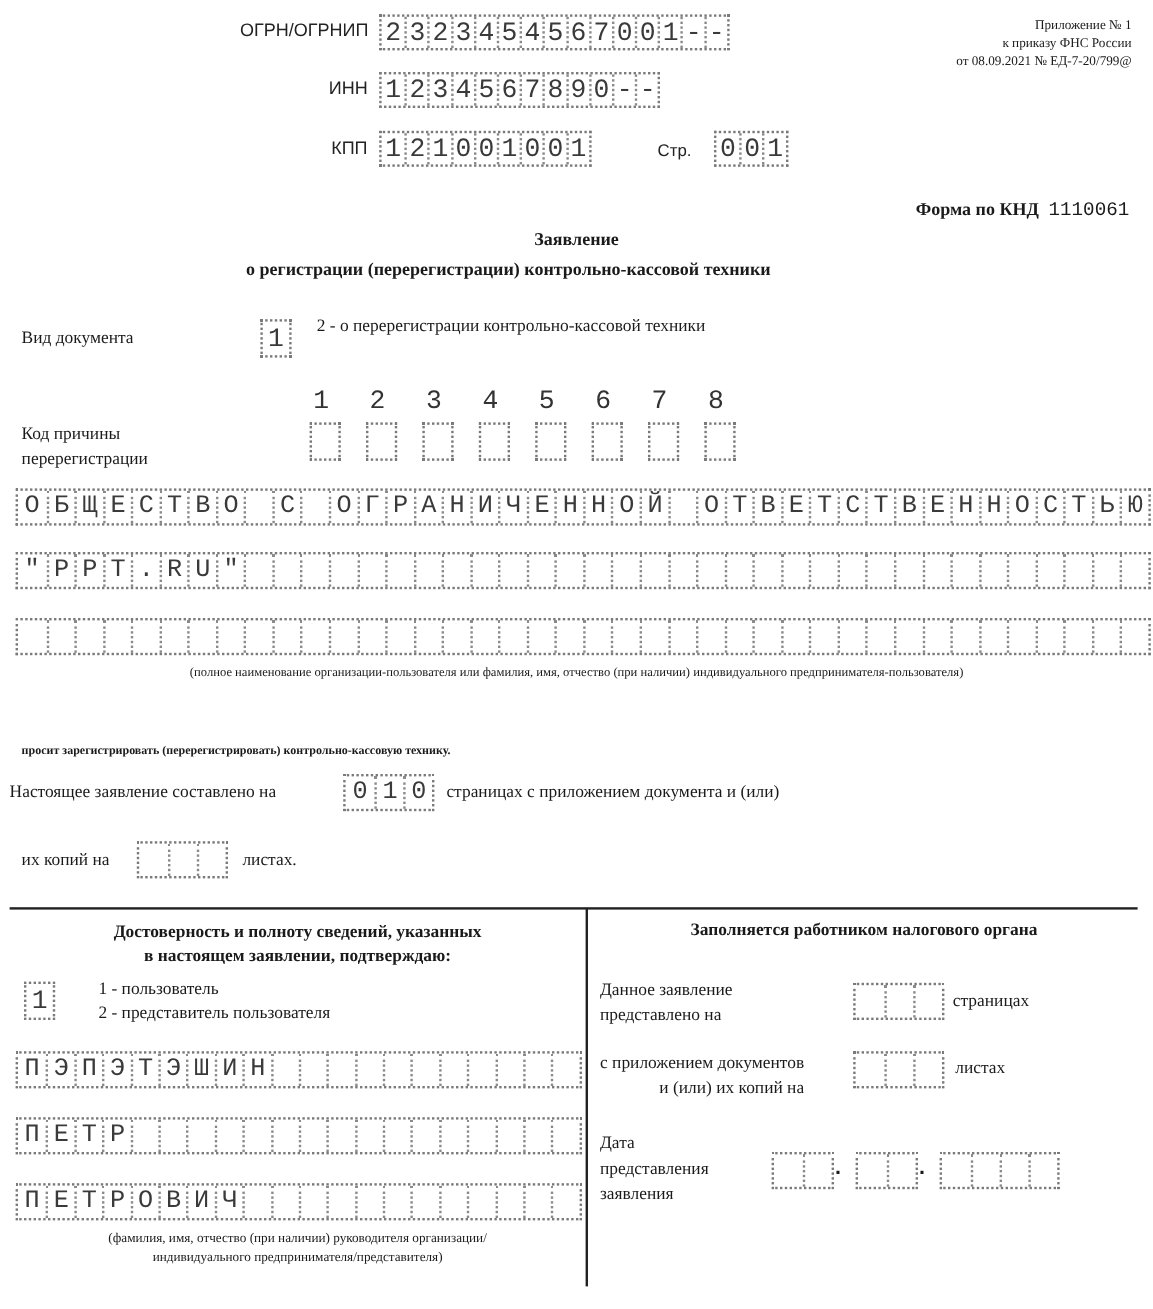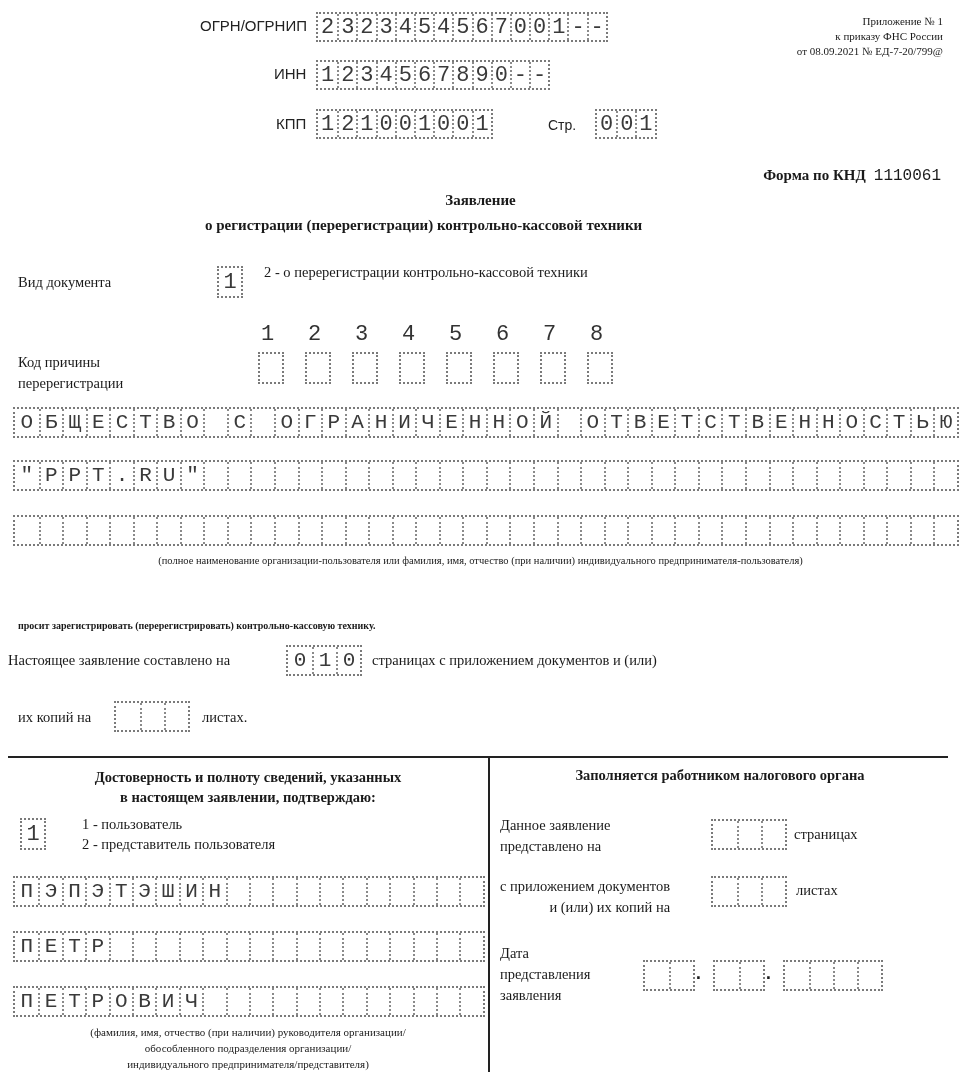--- a/index.html
+++ b/index.html
@@ -272,21 +272,21 @@
 <div class="abs serif" style="left:0; width:961px; top:555px; text-align:center; font-size:10.5px;">(полное наименование организации-пользователя или фамилия, имя, отчество (при наличии) индивидуального предпринимателя-пользователя)</div>
 
 <div class="abs serif bold" style="left:18px; top:604px; font-size:10px;margin-top:16px;">просит зарегистрировать (перерегистрировать) контрольно-кассовую технику.</div>
 
 <div class="abs serif t14" style="left:8px; top:652px;text-align:right;">Настоящее заявление составлено на</div>
 <div class="comb small" style="left:286px; top:645px;">
     <div class="cell">0</div>
     <div class="cell">1</div>
     <div class="cell">0</div>
   </div>
-<div class="abs serif t14" style="left:372px; top:652px;">страницах с приложением документов и (или)</div>
+<div class="abs serif t14" style="left:372px; top:652px;">страницах с приложением документа и (или)</div>
 
 <div class="abs serif t14" style="left:18px; top:709px;">их копий на</div>
 <div class="comb small" style="left:114px; top:701px;">
     <div class="cell"></div>
     <div class="cell"></div>
     <div class="cell"></div>
   </div>
 <div class="abs serif t14" style="left:202px; top:709px;">листах.</div>
 
 <div class="abs" style="left:8px; top:756px; width:940px; height:2px; background:#222;"></div>
@@ -366,21 +366,20 @@
     <div class="cell"></div>
     <div class="cell"></div>
     <div class="cell"></div>
     <div class="cell"></div>
     <div class="cell"></div>
     <div class="cell"></div>
   </div>
 
 <div class="abs serif" style="left:8px; width:480px; top:1024px; text-align:center; font-size:11px; line-height:16px;">
   <div>(фамилия, имя, отчество (при наличии) руководителя организации/</div>
-  <div>обособленного подразделения организации/</div>
   <div>индивидуального предпринимателя/представителя)</div>
 </div>
 
 <div class="abs serif bold" style="left:490px; width:460px; top:767px; text-align:center; font-size:14.5px;">Заполняется работником налогового органа</div>
 
 <div class="abs serif t14" style="left:500px; top:815px; line-height:21px;">
   <div>Данное заявление</div>
   <div>представлено на</div>
 </div>
 <div class="comb small" style="left:711px; top:819px;">

